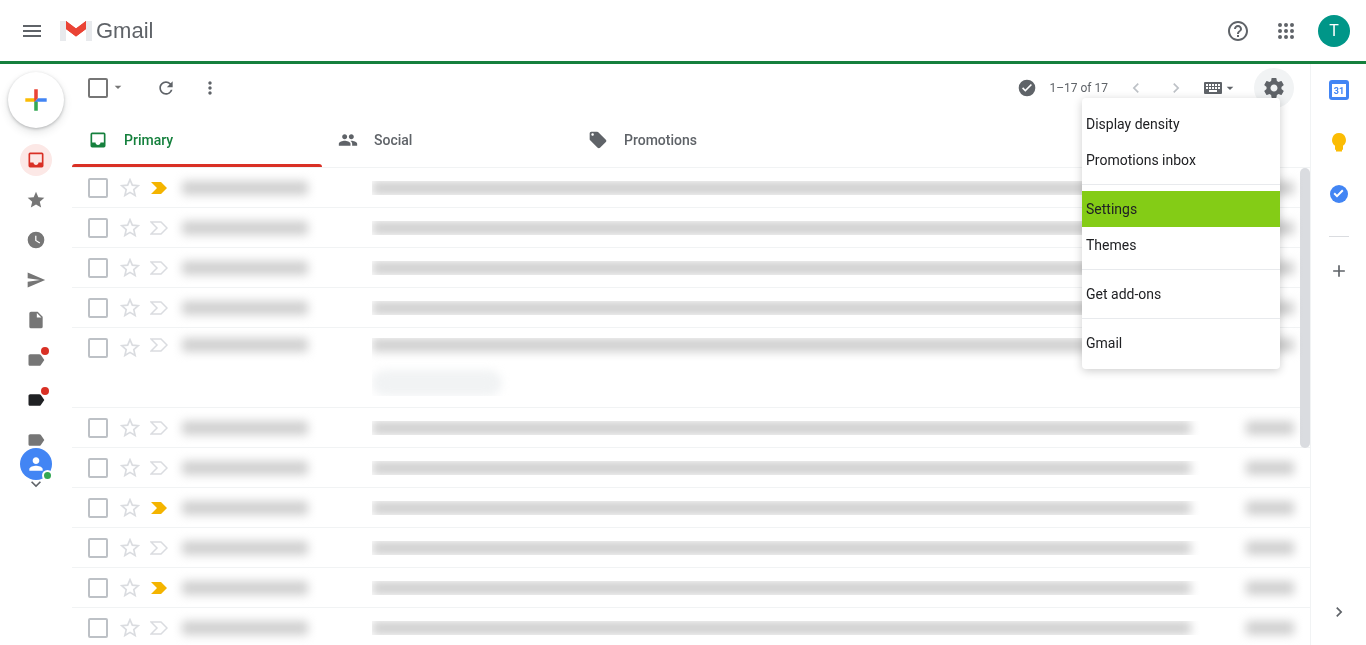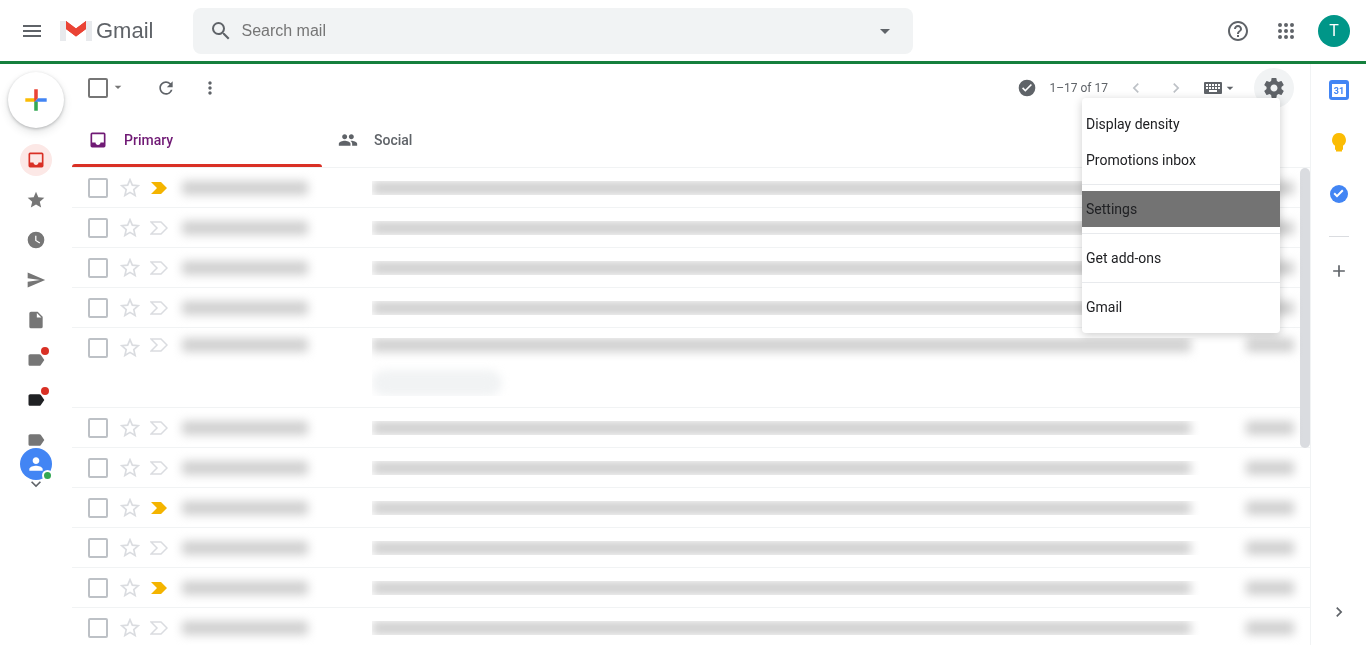--- a/index.html
+++ b/index.html
@@ -40,21 +40,21 @@
   .toolbar-icon.more { margin-left: 4px; }
   .toolbar-right { margin-left: auto; display: flex; align-items: center; }
   .page-info { font-size: 12px; color: #5f6368; margin-right: 8px; }
   .nav-arrow { width: 40px; height: 40px; display: flex; align-items: center; justify-content: center; cursor: pointer; color: #bdc1c6; }
   .input-tools { display: flex; align-items: center; margin: 0 8px; cursor: pointer; }
   .gear-btn { width: 40px; height: 40px; display: flex; align-items: center; justify-content: center; cursor: pointer; color: #5f6368; border-radius: 50%; background: #f1f3f4; margin-left: 8px; }
   
   
   .tabs { height: 56px; display: flex; border-bottom: 1px solid #f1f3f4; }
   .tab { width: 250px; display: flex; align-items: center; padding: 0 16px; cursor: pointer; color: #5f6368; position: relative; }
-  .tab.active { color: #701a75; }
+  .tab.active { color: #15803d; }
   .tab.active::after { content: ''; position: absolute; bottom: 0; left: 0; right: 0; height: 3px; background: #d93025; border-radius: 3px 3px 0 0; }
   .tab-icon { width: 20px; height: 20px; margin-right: 16px; }
   .tab-label { font-size: 14px; font-weight: 500; }
   
   
   .email-list { flex: 1; overflow-y: auto; position: relative; }
   .email-row { height: 40px; display: flex; align-items: center; padding: 0 16px; border-bottom: 1px solid #f1f3f4; cursor: pointer; }
   .email-row:first-child { border-left: 3px solid #4285f4; padding-left: 13px; }
   .email-row.tall { height: 80px; align-items: flex-start; padding-top: 10px; }
   .row-checkbox { width: 20px; height: 20px; border: 2px solid #bdc1c6; border-radius: 2px; cursor: pointer; flex-shrink: 0; }
@@ -66,21 +66,21 @@
   .blur-text { filter: blur(5px); background: #d0d0d0; height: 14px; border-radius: 3px; }
   .blur-sender { width: 70%; }
   .blur-subject { width: 95%; }
   .blur-date { width: 80%; margin-left: auto; }
   .attachment-chip { margin-top: 18px; margin-left: 0px; width: 130px; height: 26px; background: #f1f3f4; border-radius: 13px; filter: blur(4px); }
   .scroll-indicator { position: absolute; right: 0; top: 0; width: 10px; height: 280px; background: #dadce0; border-radius: 5px; }
   
   
   .settings-menu { position: absolute; top: 98px; right: 86px; width: 198px; background: #fff; border-radius: 4px; box-shadow: 0 2px 10px rgba(0,0,0,0.2); z-index: 100; padding: 8px 0; }
   .menu-item { height: 36px; display: flex; align-items: center; padding: 0 4px; font-size: 14px; color: #202124; cursor: pointer; }
-  .menu-item.highlighted { background: #737373; }
+  .menu-item.highlighted { background: #84cc16; }
   .menu-divider { height: 1px; background: #e8eaed; margin: 6px 0; }
   
   
   .right-sidebar { position: absolute; right: 0; top: 64px; width: 56px; height: calc(100% - 64px); border-left: 1px solid #f1f3f4; display: flex; flex-direction: column; align-items: center; padding-top: 16px; gap: 24px; }
   .side-app { width: 20px; height: 28px; cursor: pointer; }
   .side-divider { width: 20px; height: 1px; background: #dadce0; }
   .side-plus { color: #5f6368; cursor: pointer; }
   .side-expand { position: absolute; bottom: 20px; color: #5f6368; cursor: pointer; }
 </style>
 </head>
@@ -99,33 +99,20 @@
       <path fill="#34A853" d="M26 2v8l6-4.5V4a2 2 0 00-3.2-1.6L26 2z" opacity="0"></path>
       <path fill="#EA4335" d="M6 10V2l10 7.5L26 2v8l-10 7.5L6 10z"></path>
       <path fill="#C5221F" d="M0 4v1.5L6 10V2L3.2 2.4A2 2 0 000 4z" opacity="0"></path>
       <path fill="#4285F4" d="M0 5.5L6 10V2L2 2a2 2 0 00-2 2v1.5z" opacity="0"></path>
       <rect x="0" y="2" width="6" height="20" fill="#E8EAED"></rect>
       <rect x="26" y="2" width="6" height="20" fill="#E8EAED"></rect>
       <path fill="#EA4335" d="M6 2v8l10 7.5L26 10V2l-10 7.5L6 2z"></path>
       <path fill="#B0B0B0" d="M6 22V10l10 7.5L26 10v12" fill-opacity="0"></path>
     </svg>
     <span class="logo-text">Gmail</span>
-  </div>
-  <div class="search-bar">
-    <div class="search-icon">
-      <svg width="24" height="24" viewBox="0 0 24 24">
-          <path fill="currentColor" d="M15.5 14h-.79l-.28-.27A6.471 6.471 0 0016 9.5 6.5 6.5 0 109.5 16c1.61 0 3.09-.59 4.23-1.57l.27.28v.79l5 4.99L20.49 19l-4.99-5zm-6 0C7.01 14 5 11.99 5 9.5S7.01 5 9.5 5 14 7.01 14 9.5 11.99 14 9.5 14z"></path>
-        </svg>
-    </div>
-    <input class="search-input" placeholder="Search mail" style="">
-    <div class="search-dropdown">
-      <svg width="24" height="24" viewBox="0 0 24 24">
-          <path fill="currentColor" d="M7 10l5 5 5-5z"></path>
-        </svg>
-    </div>
   </div>
   <div class="header-right">
     <div class="header-icon">
       <svg width="24" height="24" viewBox="0 0 24 24">
           <path fill="currentColor" d="M11 18h2v-2h-2v2zm1-16C6.48 2 2 6.48 2 12s4.48 10 10 10 10-4.48 10-10S17.52 2 12 2zm0 18c-4.41 0-8-3.59-8-8s3.59-8 8-8 8 3.59 8 8-3.59 8-8 8zm0-14c-2.21 0-4 1.79-4 4h2c0-1.1.9-2 2-2s2 .9 2 2c0 2-3 1.75-3 5h2c0-2.25 3-2.5 3-5 0-2.21-1.79-4-4-4z"></path>
         </svg>
     </div>
     <div class="header-icon">
       <svg width="24" height="24" viewBox="0 0 24 24">
           <path fill="currentColor" d="M6 8a2 2 0 100-4 2 2 0 000 4zm6 0a2 2 0 100-4 2 2 0 000 4zm6 0a2 2 0 100-4 2 2 0 000 4zM6 14a2 2 0 100-4 2 2 0 000 4zm6 0a2 2 0 100-4 2 2 0 000 4zm6 0a2 2 0 100-4 2 2 0 000 4zM6 20a2 2 0 100-4 2 2 0 000 4zm6 0a2 2 0 100-4 2 2 0 000 4zm6 0a2 2 0 100-4 2 2 0 000 4z"></path>
@@ -267,20 +254,26 @@
           <path fill="currentColor" d="M19 3H5a2 2 0 00-2 2v14a2 2 0 002 2h14a2 2 0 002-2V5a2 2 0 00-2-2zm0 12h-4c0 1.66-1.35 3-3 3s-3-1.34-3-3H5V5h14v10z"></path>
         </svg>
       <span class="tab-label">Primary</span>
     </div>
     <div class="tab">
       <svg class="tab-icon" viewBox="0 0 24 24">
           <path fill="currentColor" d="M16 11c1.66 0 2.99-1.34 2.99-3S17.66 5 16 5c-1.66 0-3 1.34-3 3s1.34 3 3 3zm-8 0c1.66 0 2.99-1.34 2.99-3S9.66 5 8 5C6.34 5 5 6.34 5 8s1.34 3 3 3zm0 2c-2.33 0-7 1.17-7 3.5V19h14v-2.5c0-2.33-4.67-3.5-7-3.5zm8 0c-.29 0-.62.02-.97.05 1.16.84 1.97 1.97 1.97 3.45V19h6v-2.5c0-2.33-4.67-3.5-7-3.5z"></path>
         </svg>
       <span class="tab-label">Social</span>
     </div>
+    <div class="tab">
+      <svg class="tab-icon" viewBox="0 0 24 24">
+          <path fill="currentColor" d="M21.41 11.58l-9-9C12.05 2.22 11.55 2 11 2H4c-1.1 0-2 .9-2 2v7c0 .55.22 1.05.59 1.42l9 9c.36.36.86.58 1.41.58.55 0 1.05-.22 1.41-.59l7-7c.37-.36.59-.86.59-1.41 0-.55-.23-1.06-.59-1.42zM5.5 7C4.67 7 4 6.33 4 5.5S4.67 4 5.5 4 7 4.67 7 5.5 6.33 7 5.5 7z"></path>
+        </svg>
+      <span class="tab-label">Promotions</span>
+    </div>
   </div>
 
   <div class="email-list" id="email-list">
     <div class="scroll-indicator"></div>
   <div class="email-row">
     <div class="row-checkbox"></div>
     <svg class="row-star" viewBox="0 0 24 24">
           <path fill="none" stroke="#dadce0" stroke-width="2" d="M12 17.27L18.18 21l-1.64-7.03L22 9.24l-7.19-.61L12 2 9.19 8.63 2 9.24l5.46 4.73L5.82 21z"></path>
         </svg>
     <svg class="row-marker" viewBox="0 0 18 14">
@@ -488,20 +481,21 @@
         </div>
   </div>
     </div>
 </div>
 
 <div class="settings-menu" id="settings-menu">
     <div class="menu-item">Display density</div>
     <div class="menu-item">Promotions inbox</div>
     <div class="menu-divider"></div>
     <div class="menu-item highlighted">Settings</div>
+    <div class="menu-item">Themes</div>
     <div class="menu-divider"></div>
     <div class="menu-item">Get add-ons</div>
     <div class="menu-divider"></div>
     <div class="menu-item">Gmail</div>
   </div>
 
 <div class="right-sidebar">
   <div class="side-app">
     <svg viewBox="0 0 20 20">
         <rect x="0" y="0" width="20" height="20" rx="3" fill="#4285F4"></rect>

